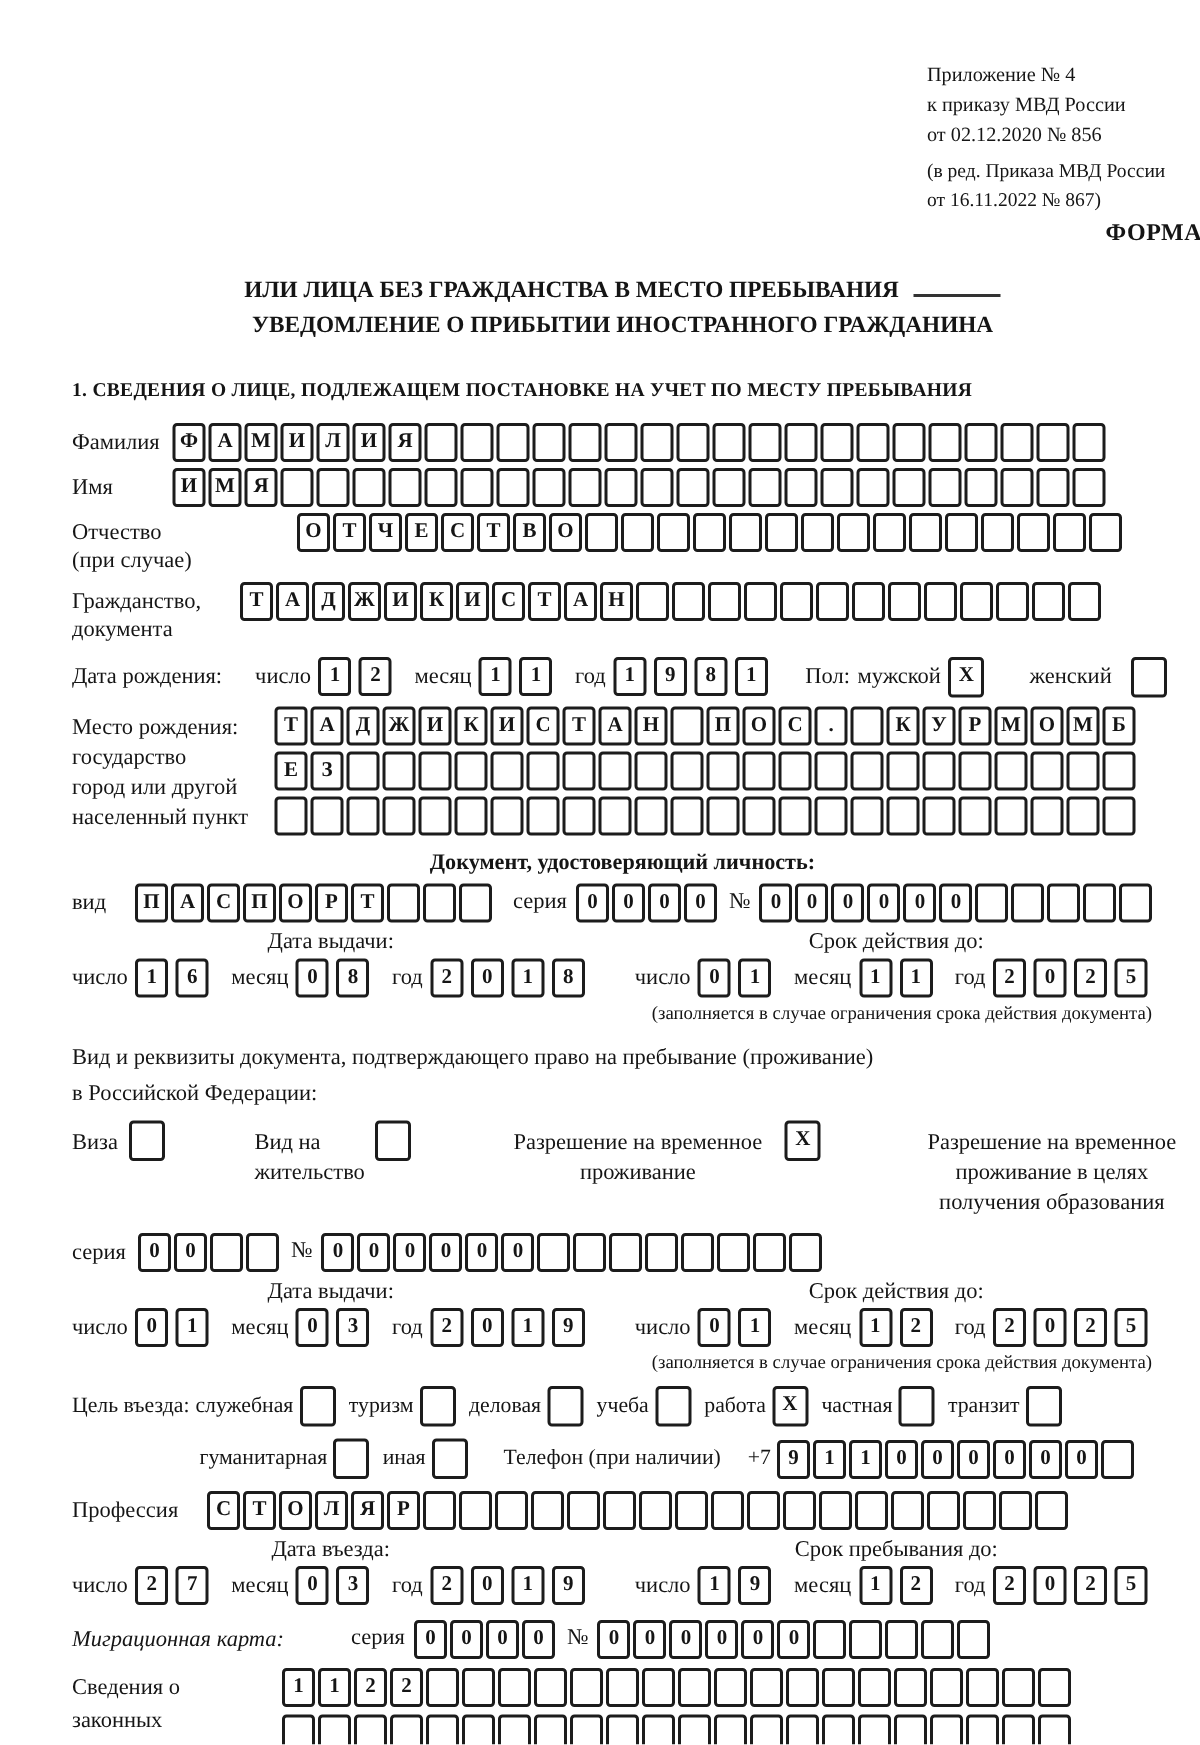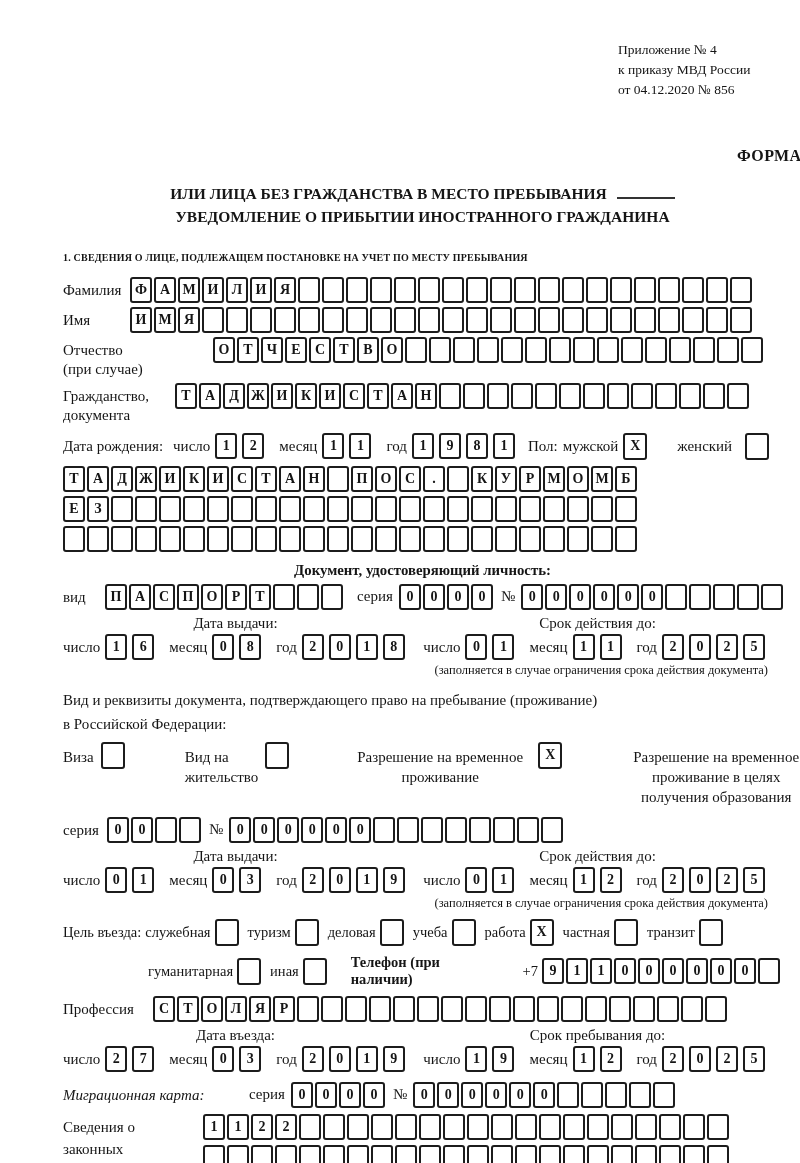--- a/index.html
+++ b/index.html
@@ -1,29 +1,29 @@
 <!DOCTYPE html>
 <html><head>
 <meta charset="utf-8">
 <style>
   html,body{margin:0;padding:0;background:#fff;}
   .page{
     width:800px;height:1163px;box-sizing:border-box;
-    padding:36px 18px 0 63px;position:relative;overflow:hidden;
+    padding:36px 18px 0 48px;position:relative;overflow:hidden;
     background:#fff;color:#151515;
     font-family:"Liberation Serif","DejaVu Serif",serif;font-size:15px;
   }
   
   .hdr-right{position:absolute;left:618px;top:40px;font-size:13.5px;line-height:20px;}
   .hdr-right .sub{margin-top:4px;font-size:13px;line-height:19px;}
   .forma{position:absolute;left:701px;top:147px;font-weight:bold;font-size:16px;letter-spacing:.4px;margin-left:36px;}
   
   .title{margin-top:146px;text-align:center;font-weight:bold;font-size:15.5px;line-height:23px;}
   .tline{display:inline-block;width:58px;border-bottom:2px solid #333;margin-left:10px;vertical-align:baseline;}
-  .sec{margin-top:24px;font-weight:bold;font-size:10px;letter-spacing:.2px;}
+  .sec{margin-top:24px;font-weight:bold;font-size:13px;letter-spacing:.2px;}
   
   .row{display:flex;align-items:flex-start;margin-top:4px;}
   .lbl{flex:none;padding-top:4px;line-height:19px;}
   .lw67{width:67px;} .lw112{width:112px;} .lw135{width:135px;} .lw150{width:150px;}
   .lbl .l2{display:block;}
   
   .cells{display:flex;flex:none;}
   .cell{
     flex:none;box-sizing:border-box;width:22px;height:26px;margin-right:2px;
     border:2px solid #1c1c1c;border-radius:3px;background:#fff;
@@ -61,21 +61,25 @@
   .slbl{flex:none;padding-top:4px;margin:0 6px;}
 </style>
 </head>
 <body>
 
 <div class="page">
 
   <div class="hdr-right">
     <div>Приложение № 4</div>
     <div>к приказу МВД России</div>
-    <div>от 04.12.2020 № 856</div>
+    <div>от 02.12.2020 № 856</div>
+    <div class="sub">
+      <div>(в ред. Приказа МВД России</div>
+      <div>от 16.11.2022 № 867)</div>
+    </div>
   </div>
   <div class="forma">ФОРМА</div>
 
   <div class="title">
     <div><span>ИЛИ ЛИЦА БЕЗ ГРАЖДАНСТВА В МЕСТО ПРЕБЫВАНИЯ</span><span class="tline"></span></div>
     <div>УВЕДОМЛЕНИЕ О ПРИБЫТИИ ИНОСТРАННОГО ГРАЖДАНИНА</div>
   </div>
 
   <div class="sec">1. СВЕДЕНИЯ О ЛИЦЕ, ПОДЛЕЖАЩЕМ ПОСТАНОВКЕ НА УЧЕТ ПО МЕСТУ ПРЕБЫВАНИЯ</div>
 
@@ -201,21 +205,21 @@
         <span class="cell"></span>
         <span class="cell"></span>
         <span class="cell"></span>
         <span class="cell"></span>
         <span class="cell"></span>
         <span class="cell"></span>
         <span class="cell"></span>
       </span>
   </div>
 
-  <div class="row" style="margin-top:8px;">
+  <div class="row" style="margin-top:8px;gap:12px;">
     <span class="lbl" style="margin-right:10px;">Дата рождения:</span>
     <span class="dg sp">
       <span class="dl">число</span>
       <span class="cells">
           <span class="cell">1</span>
           <span class="cell">2</span>
         </span>
       <span class="dl dl2">месяц</span>
       <span class="cells">
           <span class="cell">1</span>
@@ -236,20 +240,26 @@
           <span class="cell">X</span>
         </span>
       <span class="dl" style="margin-left:28px;">женский</span>
       <span class="cells chk" style="margin-left:8px;">
           <span class="cell"></span>
         </span>
     </span>
   </div>
 
   <div class="row" style="margin-top:6px;">
+    <span class="lbl lw135" style="line-height:20px;">
+      <span class="l2">Место рождения:</span>
+      <span class="l2">государство</span>
+      <span class="l2">город или другой</span>
+      <span class="l2">населенный пункт</span>
+    </span>
     <span class="stack">
       <span class="cells">
           <span class="cell">Т</span>
           <span class="cell">А</span>
           <span class="cell">Д</span>
           <span class="cell">Ж</span>
           <span class="cell">И</span>
           <span class="cell">К</span>
           <span class="cell">И</span>
           <span class="cell">С</span>
@@ -547,21 +557,21 @@
   </div>
   <div class="purp indent85">
     <span class="plbl">гуманитарная</span>
     <span class="cells chk">
         <span class="cell"></span>
       </span>
     <span class="plbl">иная</span>
     <span class="cells chk" style="margin-right:22px;">
         <span class="cell"></span>
       </span>
-    <span class="plbl" style="margin-right:30px;font-weight:bold;">Телефон (при наличии)</span>
+    <span class="plbl" style="margin-right:18px;">Телефон (при наличии)</span>
     <span class="plbl">+7</span>
     <span class="cells">
         <span class="cell">9</span>
         <span class="cell">1</span>
         <span class="cell">1</span>
         <span class="cell">0</span>
         <span class="cell">0</span>
         <span class="cell">0</span>
         <span class="cell">0</span>
         <span class="cell">0</span>

